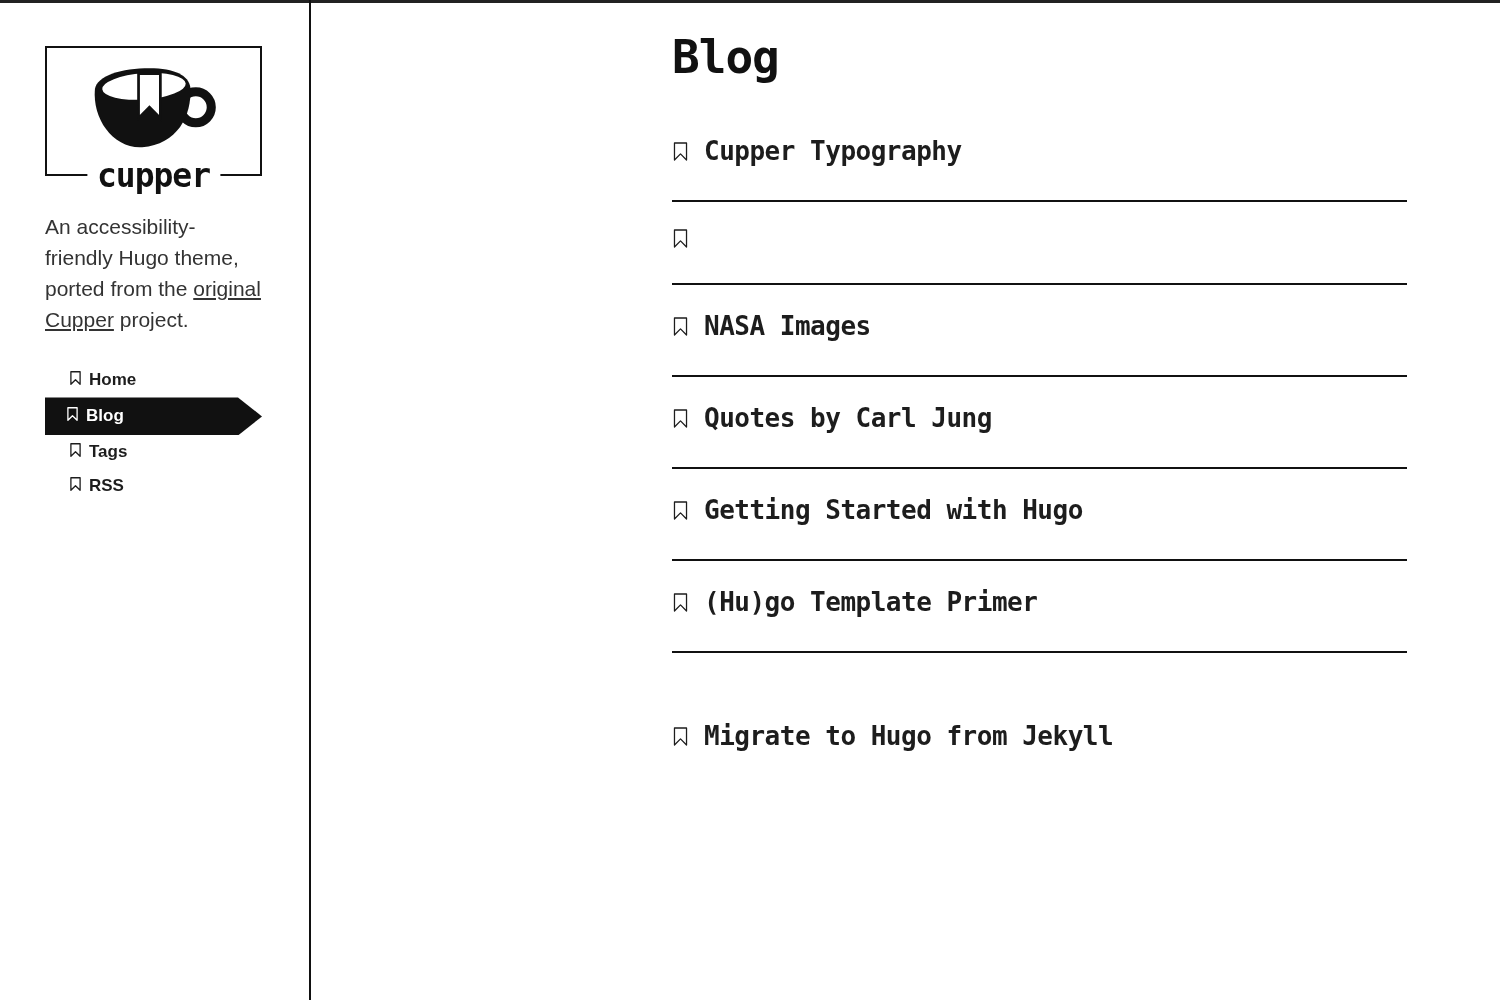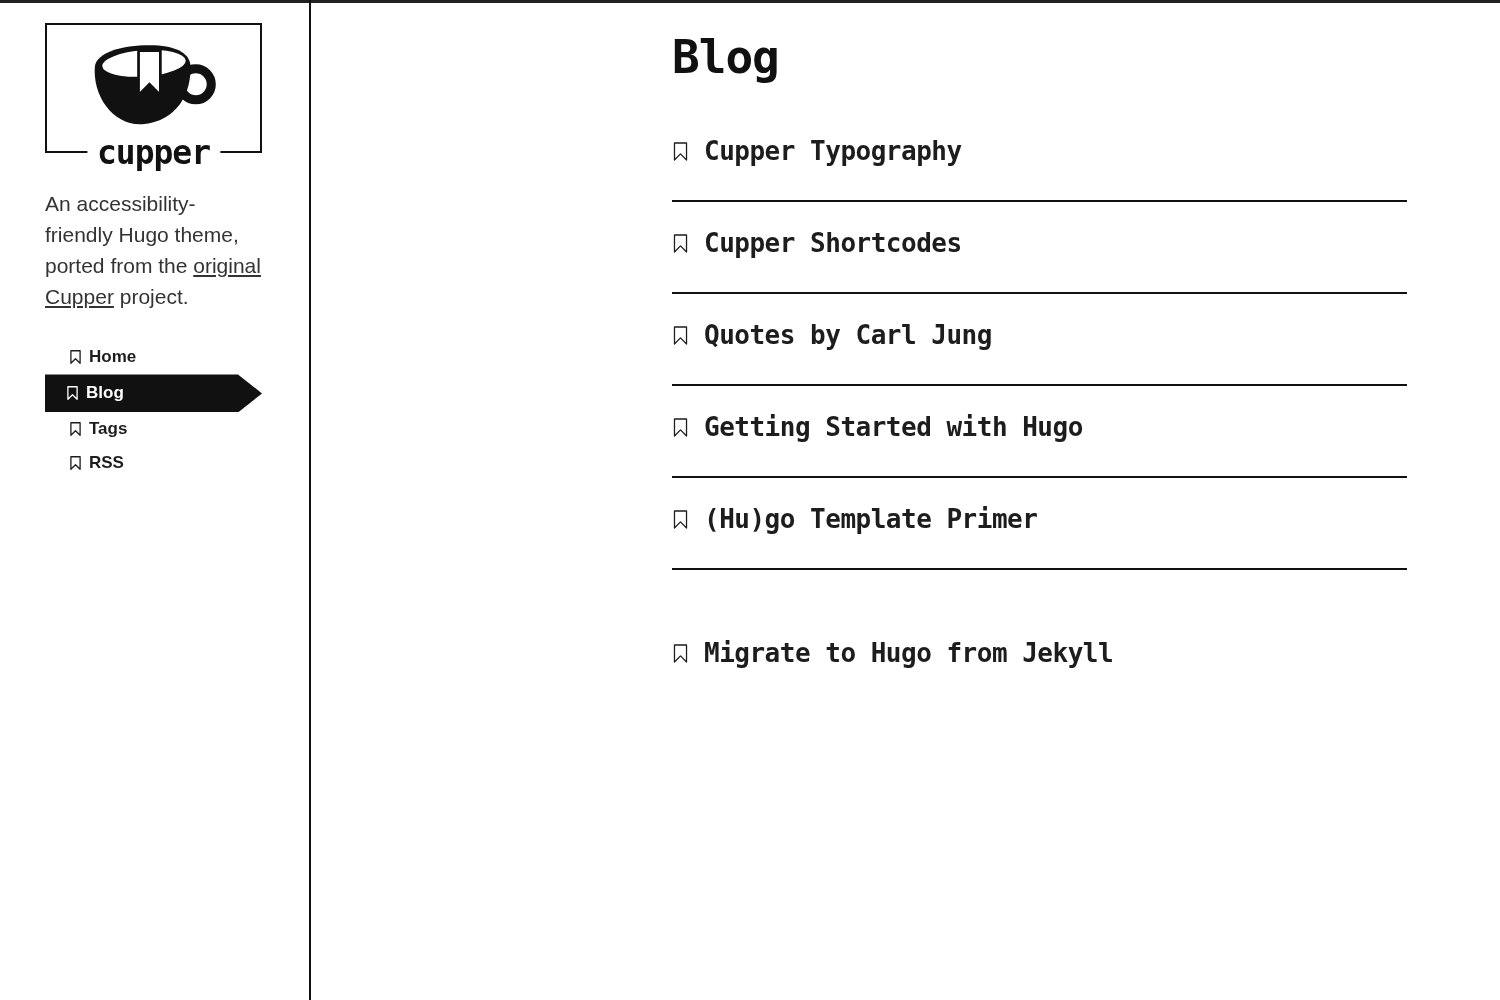--- a/index.html
+++ b/index.html
@@ -13,21 +13,21 @@
   .top-border {
     position: absolute; top: 0; left: 0;
     width: 1500px; height: 3px;
     background: #222222;
   }
   
   .sidebar {
     position: absolute; top: 3px; left: 0;
     width: 310px; height: 997px;
     background: #ffffff;
-    padding: 20px 45px 0 45px;
+    padding: 43px 45px 0 45px;
   }
   .sidebar-divider {
     position: absolute; top: 0; left: 309px;
     width: 2px; height: 1000px;
     background: #111111;
   }
   .logo-box {
     position: relative;
     width: 217px; height: 130px;
     border: 2px solid #111111;
@@ -56,21 +56,21 @@
     line-height: 1.47;
     color: #333333;
   }
   .tagline a {
     color: #333333;
     text-decoration: underline;
     cursor: pointer;
   }
   .nav { margin-top: 28px; list-style: none; width: 217px; }
   .nav li {
-    display: flex; align-items: center;
+    display: flex; align-items: flex-start;
     font-weight: bold;
     font-size: 17px;
     color: #1d1d1d;
     padding: 7px 0 7px 24px;
     cursor: pointer;
     white-space: nowrap;
   }
   .nav li .bm { flex: 0 0 auto; margin-right: 7px; display: inline-flex; }
   .nav li.active {
     background: #111111;
@@ -184,23 +184,30 @@
     </span>
     <span class="post-title">Cupper Typography</span>
   </li>
 
   <li>
     <span class="bm">
       <svg width="17" height="21" viewBox="0 0 24 28" aria-hidden="true">
         <path d="M3.5 2 H20.5 V26 L12 17.4 L3.5 26 Z" fill="none" stroke="#1d1d1d" stroke-width="1.8" stroke-linejoin="round"></path>
       </svg>
     </span>
-    <span class="post-title">Cupper Shortcodes</span>
-  </li>
-
+  </li>
+
+  <li>
+    <span class="bm">
+      <svg width="17" height="21" viewBox="0 0 24 28" aria-hidden="true">
+        <path d="M3.5 2 H20.5 V26 L12 17.4 L3.5 26 Z" fill="none" stroke="#1d1d1d" stroke-width="1.8" stroke-linejoin="round"></path>
+      </svg>
+    </span>
+    <span class="post-title">NASA Images</span>
+  </li>
 
   <li>
     <span class="bm">
       <svg width="17" height="21" viewBox="0 0 24 28" aria-hidden="true">
         <path d="M3.5 2 H20.5 V26 L12 17.4 L3.5 26 Z" fill="none" stroke="#1d1d1d" stroke-width="1.8" stroke-linejoin="round"></path>
       </svg>
     </span>
     <span class="post-title">Quotes by Carl Jung</span>
   </li>
 

